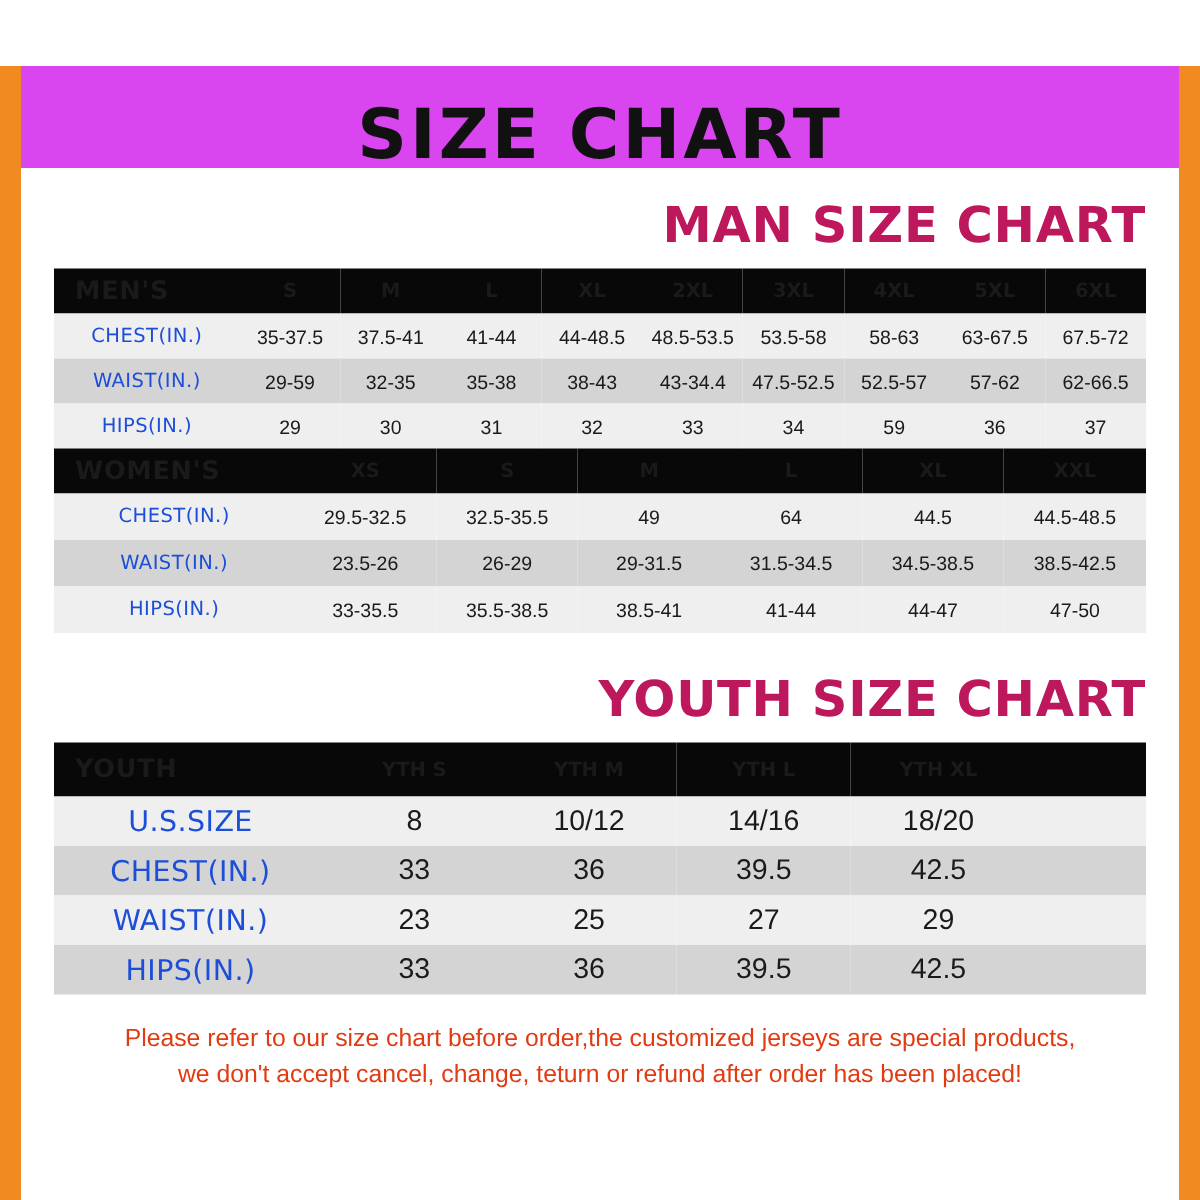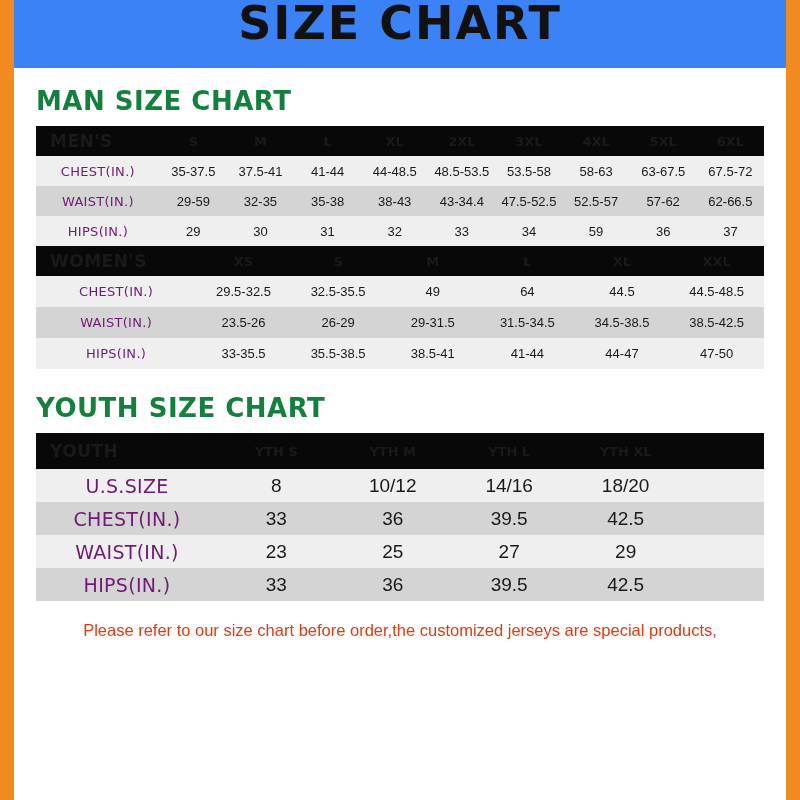--- a/index.html
+++ b/index.html
@@ -17,42 +17,43 @@
     position: relative;
     width: 800px;
     height: 800px;
     box-sizing: border-box;
     border-left: 14px solid #f28a22;
     border-right: 14px solid #f28a22;
     background: #ffffff;
   }
   .banner {
     height: 68px;
-    background: #3b82f6;
+    background: #d946ef;
     display: flex;
-    align-items: flex-start;
+    align-items: flex-end;
     justify-content: center;
+    margin-top: 44px;
   }
   .banner-title {
     font-family: "DejaVu Sans", sans-serif;
     font-weight: bold;
     font-size: 46px;
     letter-spacing: 2px;
     color: #111111;
     line-height: 1;
   }
   .content {
     padding: 0 22px;
   }
   .section-title {
-    text-align: left;
+    text-align: right;
     font-family: "DejaVu Sans", sans-serif;
     font-weight: bold;
-    font-size: 26px;
-    color: #15803d;
+    font-size: 33px;
+    color: #be185d;
     letter-spacing: 0.5px;
   }
   .sec-man .section-title { margin: 18px 0 10px 0; }
   .sec-women .section-title { margin: 22px 0 10px 0; }
   .sec-youth .section-title { margin: 24px 0 10px 0; }
 
   table.size-table {
     width: 100%;
     border-collapse: collapse;
     table-layout: fixed;
@@ -77,21 +78,21 @@
   thead th.corner {
     text-align: left;
     padding-left: 14px;
     font-size: 17px;
     letter-spacing: 0.5px;
   }
   tbody td.rowhead {
     font-family: "DejaVu Sans", sans-serif;
     font-size: 13px;
     letter-spacing: 0.3px;
-    color: #701a75;
+    color: #1d4ed8;
   }
   tbody tr.odd td { background: #efefef; }
   tbody tr.even td { background: #d4d4d4; }
 
   .sec-youth thead th { height: 36px; }
   .sec-youth tbody td { height: 33px; font-size: 19px; }
   .sec-women tbody td { height: 31px; }
 
   .notice {
     margin: 18px 18px 4px 18px;
@@ -290,16 +291,17 @@
             <td>39.5</td>
             <td>42.5</td>
             <td></td>
           </tr>
         </tbody>
       </table>
     </div>
 
     <div class="notice">
       <div>Please refer to our size chart before order,the customized jerseys are special products,</div>
+      <div>we don't accept cancel, change, teturn or refund after order has been placed!</div>
     </div>
 
   </div>
 </div>
 
 </body></html>

